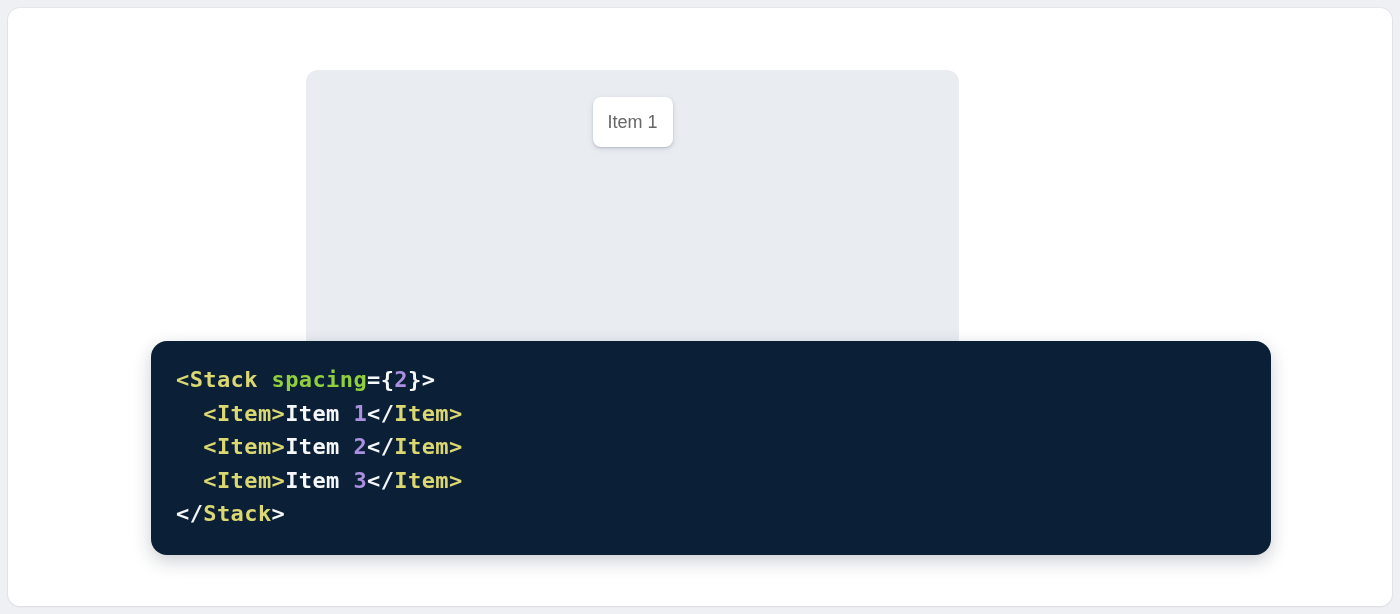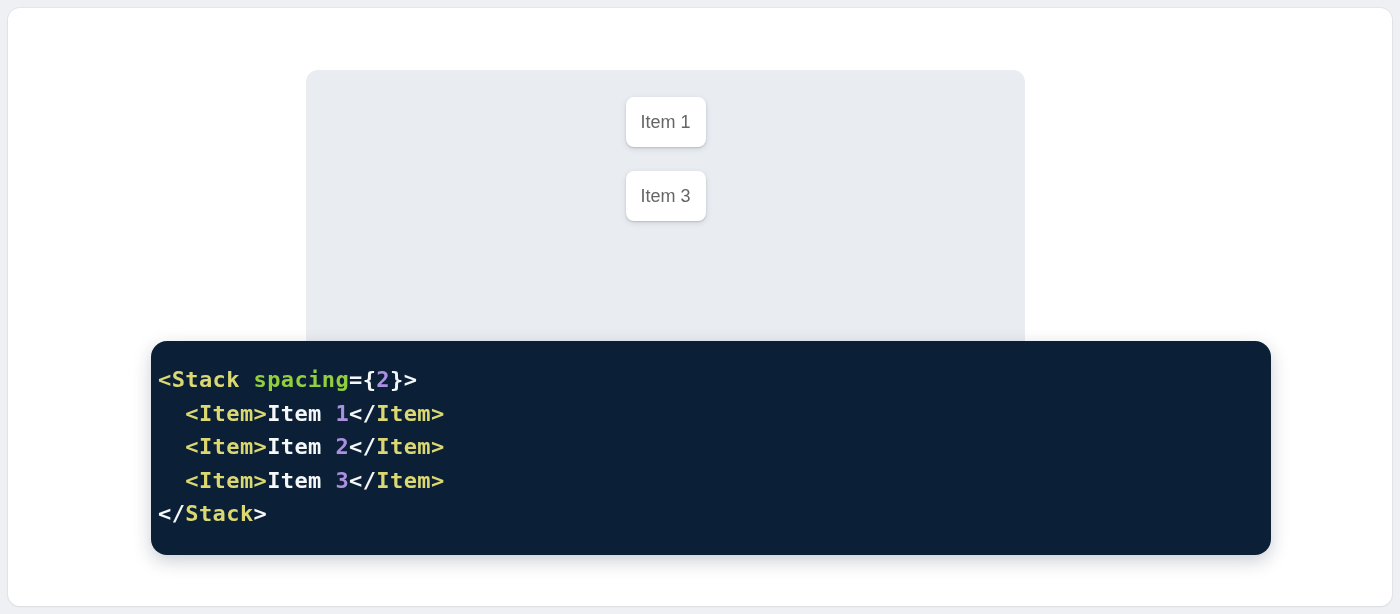--- a/index.html
+++ b/index.html
@@ -13,21 +13,21 @@
   .page-card {
     position: absolute;
     inset: 8px;
     background: var(--surface, #ffffff);
     border-radius: 12px;
     box-shadow: 0 0 0 1px rgba(15, 30, 55, 0.04), 0 1px 3px rgba(15, 30, 55, 0.05);
   }
   .demo-panel {
     position: absolute;
     left: 298px; top: 62px;
-    width: 719px; height: 300px;
+    width: 653px; height: 300px;
     background: var(--panel-bg, #e9edf2);
     border-radius: 12px;
   }
   .stack {
     position: absolute;
     left: 0; top: 27px;
     width: 100%;
     display: flex;
     flex-direction: column;
     align-items: center;
@@ -46,21 +46,21 @@
     color: var(--item-text, #666666);
     white-space: nowrap;
   }
   .code-block {
     position: absolute;
     left: 143px; top: 333px;
     width: 1120px; height: 214px;
     background: var(--code-bg, #0b2036);
     border-radius: 16px;
     box-shadow: 0 6px 18px rgba(13, 30, 54, 0.22);
-    padding: 22px 20px 0 7px;
+    padding: 22px 20px 0 25px;
     overflow: hidden;
   }
   .code-block pre {
     font-family: "DejaVu Sans Mono", monospace;
     font-size: 22px;
     line-height: 33.5px;
     letter-spacing: 0.4px;
     font-weight: bold;
     white-space: pre;
   }
@@ -72,23 +72,20 @@
 </head>
 <body>
 
 <div class="page-card">
 
   <div class="demo-panel">
     <div class="stack">
       <div class="stack-item">
         <span>Item 1</span>
       </div>
-      <div class="stack-item">
-        <span>Item 3</span>
-      </div>
     </div>
   </div>
 
   <div class="code-block">
     <pre><code id="code-root"><span class="tok-tag">&lt;Stack</span><span class="tok-plain"> </span><span class="tok-attr">spacing</span><span class="tok-plain">={</span><span class="tok-number">2</span><span class="tok-plain">}&gt;</span>
 <span class="tok-plain">  </span><span class="tok-tag">&lt;Item&gt;</span><span class="tok-plain">Item </span><span class="tok-number">1</span><span class="tok-plain">&lt;/</span><span class="tok-tag">Item&gt;</span>
 <span class="tok-plain">  </span><span class="tok-tag">&lt;Item&gt;</span><span class="tok-plain">Item </span><span class="tok-number">2</span><span class="tok-plain">&lt;/</span><span class="tok-tag">Item&gt;</span>
 <span class="tok-plain">  </span><span class="tok-tag">&lt;Item&gt;</span><span class="tok-plain">Item </span><span class="tok-number">3</span><span class="tok-plain">&lt;/</span><span class="tok-tag">Item&gt;</span>
 <span class="tok-plain">&lt;/</span><span class="tok-tag">Stack</span><span class="tok-plain">&gt;</span></code></pre>
   </div>

